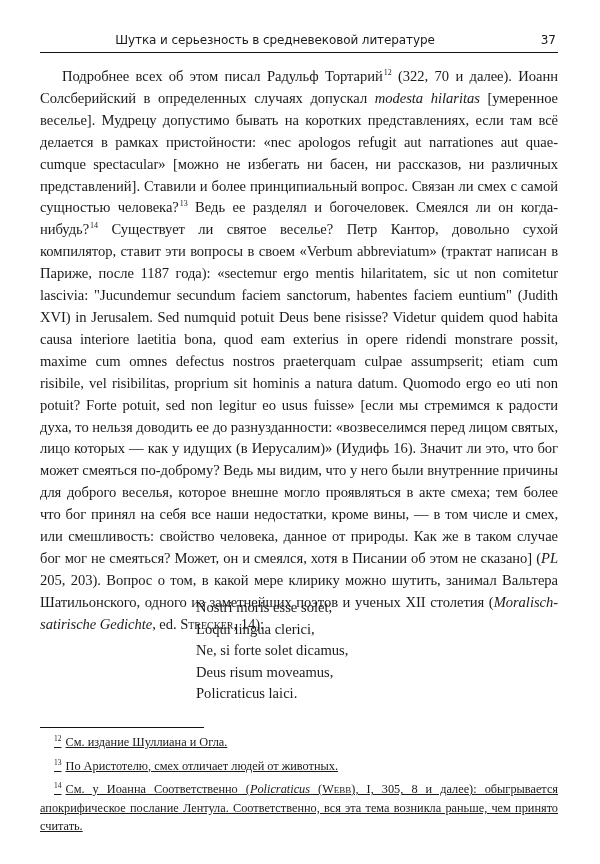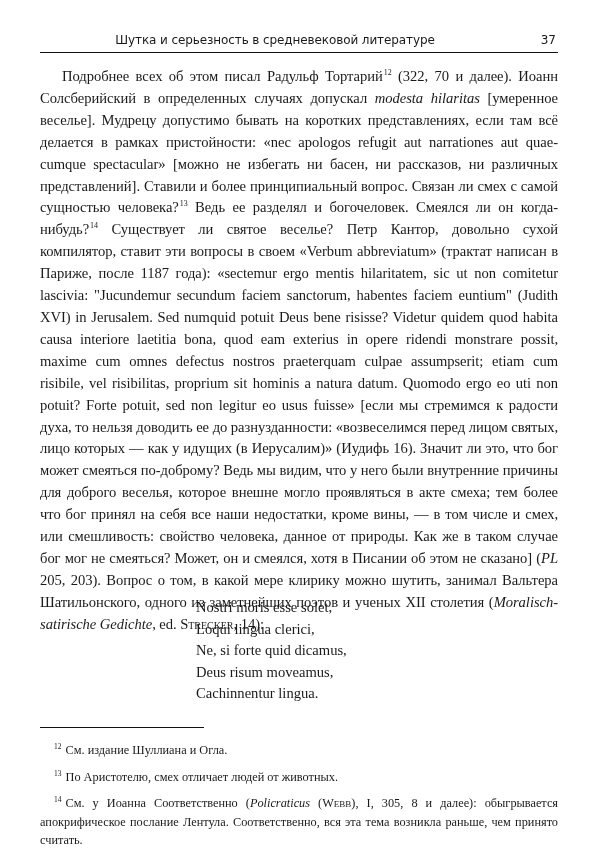--- a/index.html
+++ b/index.html
@@ -14,43 +14,43 @@
     .body-text { position: absolute; top: 66px; left: 0; width: 518px; font-size: 14.6px;
                  line-height: 21.9px; text-align: justify; hyphens: manual; letter-spacing: -0.05px; }
     .body-text p { margin: 0; text-indent: 22px; }
     .body-text i { }
     sup.fn { font-size: 8px; vertical-align: 6px; line-height: 0; margin-left: 1px; }
     .sc { font-variant: small-caps; }
     .verse { position: absolute; top: 597px; left: 156px; font-size: 14.6px; line-height: 21.6px; }
     .verse div { white-space: nowrap; }
     .fn-rule { position: absolute; top: 727px; left: 0; width: 164px; border-top: 1px solid #111; }
     .footnotes { position: absolute; top: 733px; left: 0; width: 518px; font-size: 12.3px; line-height: 18.6px; }
-    .footnote { margin: 8px 0 5px 0; text-align: justify; text-indent: 14px; }
+    .footnote { margin: 0 0 5px 0; text-align: justify; text-indent: 14px; text-decoration: underline; }
     .footnote sup { font-size: 7.5px; vertical-align: 5px; line-height: 0; margin-right: 4px; }
   </style>
 </head>
 <body>
 
 <div class="page">
   <div class="running-head">
     <span class="running-title">Шутка и серьезность в средневековой литературе</span>
     <span class="page-number">37</span>
   </div>
   <div class="head-rule"></div>
 
   <div class="body-text">
     <p id="main-paragraph"><span>Подробнее всех об этом писал Радульф Тортарий</span><sup class="fn">12</sup><span> (322, 70 и далее). Иоанн Солсберийский в определенных случаях допускал </span><i>modesta hilaritas</i><span> [умеренное веселье]. Мудрецу допустимо бывать на коротких представлениях, если там всё делается в рамках пристойности: «nec apologos refugit aut narrationes aut quae­cumque spectacular» [можно не избегать ни басен, ни рассказов, ни различных представлений]. Ставили и более принципиальный вопрос. Связан ли смех с самой сущностью человека?</span><sup class="fn">13</sup><span> Ведь ее разделял и богочеловек. Смеялся ли он когда-нибудь?</span><sup class="fn">14</sup><span> Существует ли святое веселье? Петр Кантор, довольно сухой компилятор, ставит эти вопросы в своем «Verbum abbreviatum» (трактат на­писан в Париже, после 1187 года): «sectemur ergo mentis hilaritatem, sic ut non comitetur lascivia: "Jucundemur secundum faciem sanctorum, habentes faciem eu­ntium" (Judith XVI) in Jerusalem. Sed numquid potuit Deus bene risisse? Videtur quidem quod habita causa interiore laetitia bona, quod eam exterius in opere ri­dendi monstrare possit, maxime cum omnes defectus nostros praeterquam culpae assumpserit; etiam cum risibile, vel risibilitas, proprium sit hominis a natura da­tum. Quomodo ergo eo uti non potuit? Forte potuit, sed non legitur eo usus fuisse» [если мы стремимся к радости духа, то нельзя доводить ее до разнузданности: «возвеселимся перед лицом святых, лицо которых — как у идущих (в Иеруса­лим)» (Иудифь 16). Значит ли это, что бог может смеяться по-доброму? Ведь мы видим, что у него были внутренние причины для доброго веселья, которое внешне могло проявляться в акте смеха; тем более что бог принял на себя все наши недостатки, кроме вины, — в том числе и смех, или смешливость: свой­ство человека, данное от природы. Как же в таком случае бог мог не смеяться? Может, он и смеялся, хотя в Писании об этом не сказано] (</span><i>PL</i><span> 205, 203). Вопрос о том, в какой мере клирику можно шутить, занимал Вальтера Шатильонского, одного из заметнейших поэтов и ученых XII столетия (</span><i>Moralisch-satirische Ge­dichte</i><span>, ed. </span><span class="sc">Strecker</span><span>, 14):</span></p>
   </div>
 
   <div class="verse" id="verse">
       <div>Nostri moris esse solet,</div>
       <div>Loqui lingua clerici,</div>
-      <div>Ne, si forte quid dicamus,</div>
+      <div>Ne, si forte solet dicamus,</div>
       <div>Deus risum moveamus,</div>
-      <div>Cachinnentur lingua.</div>
+      <div>Policraticus laici.</div>
     </div>
 
   <div class="fn-rule"></div>
   <div class="footnotes" id="footnotes">
       <p class="footnote"><sup>12</sup><span>См. издание Шуллиана и Огла.</span></p>
       <p class="footnote"><sup>13</sup><span>По Аристотелю, смех отличает людей от животных.</span></p>
       <p class="footnote"><sup>14</sup><span>См. у Иоанна Соответственно (</span><i>Policraticus</i><span> (</span><span class="sc">Webb</span><span>), I, 305, 8 и далее): обыгрывается апокрифическое послание Лентула. Соответственно, вся эта тема возникла раньше, чем принято считать.</span></p>
     </div>
 </div>
 

